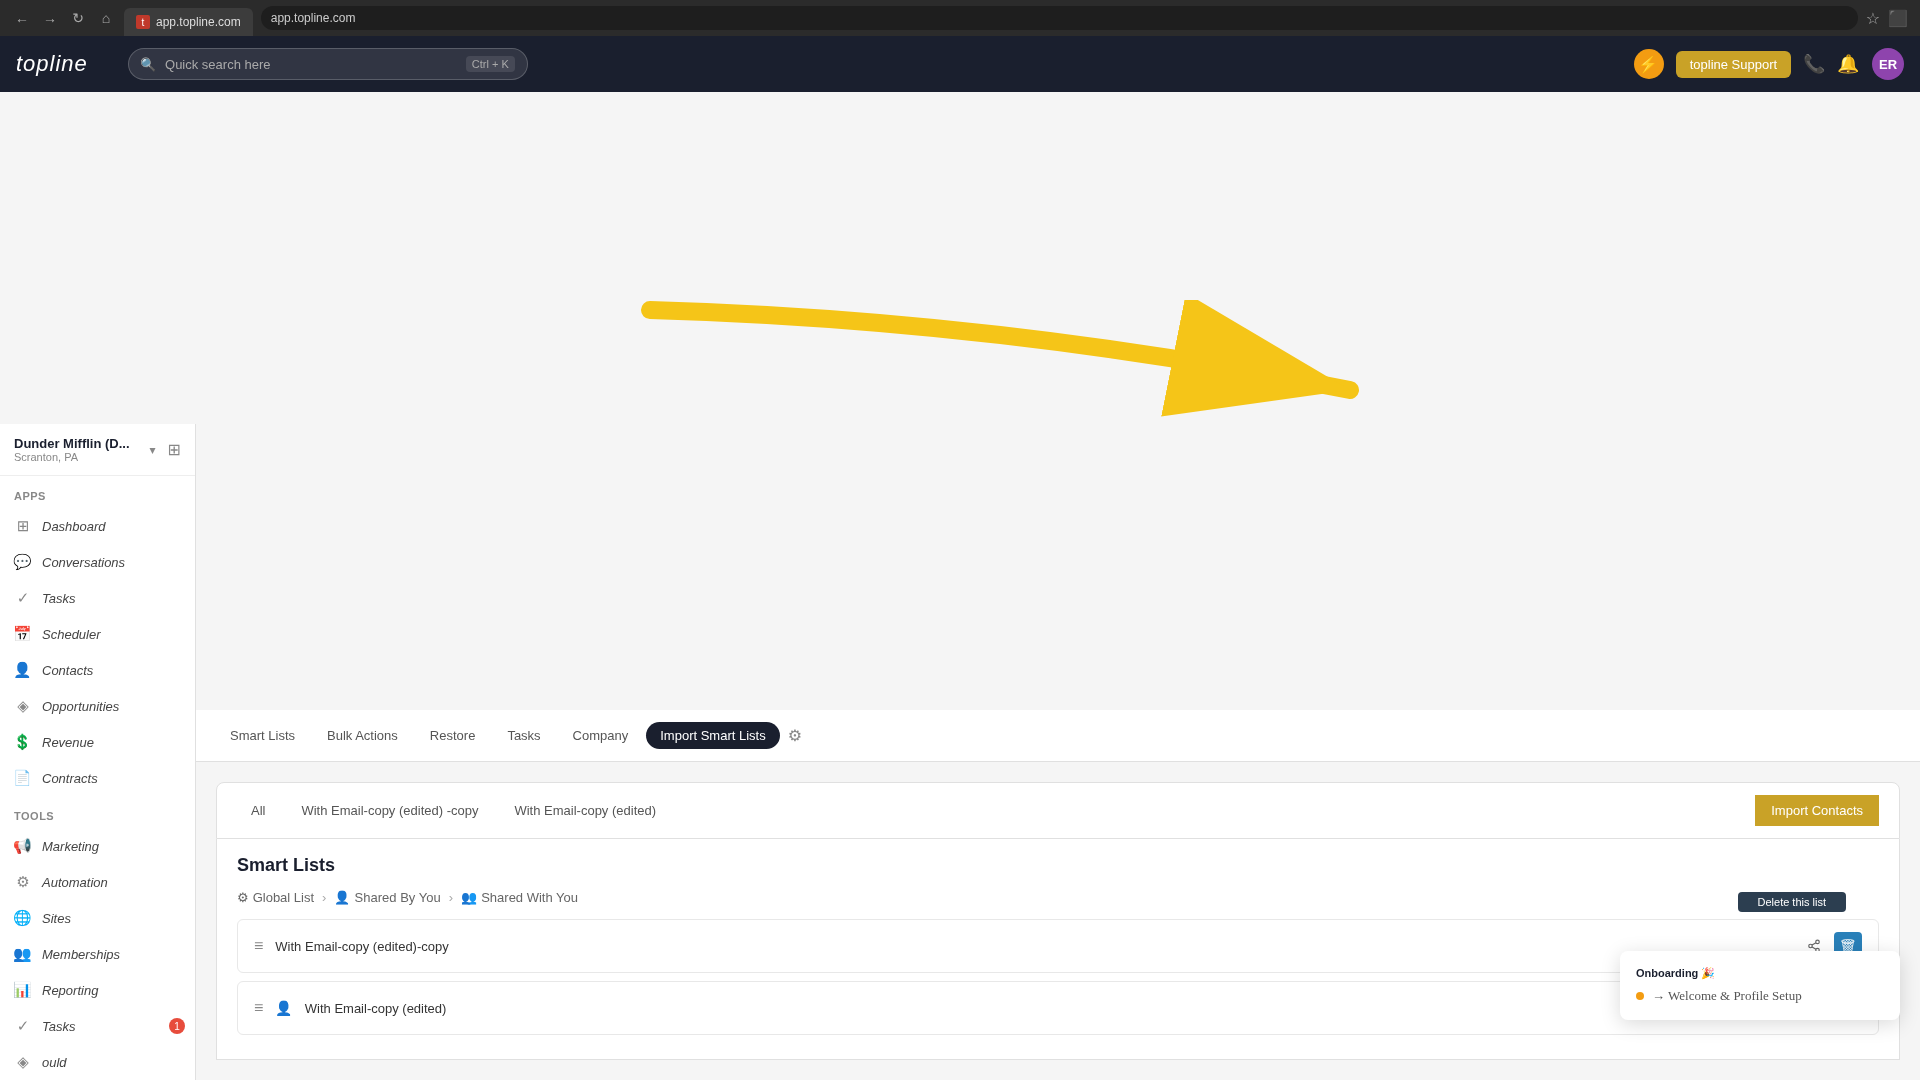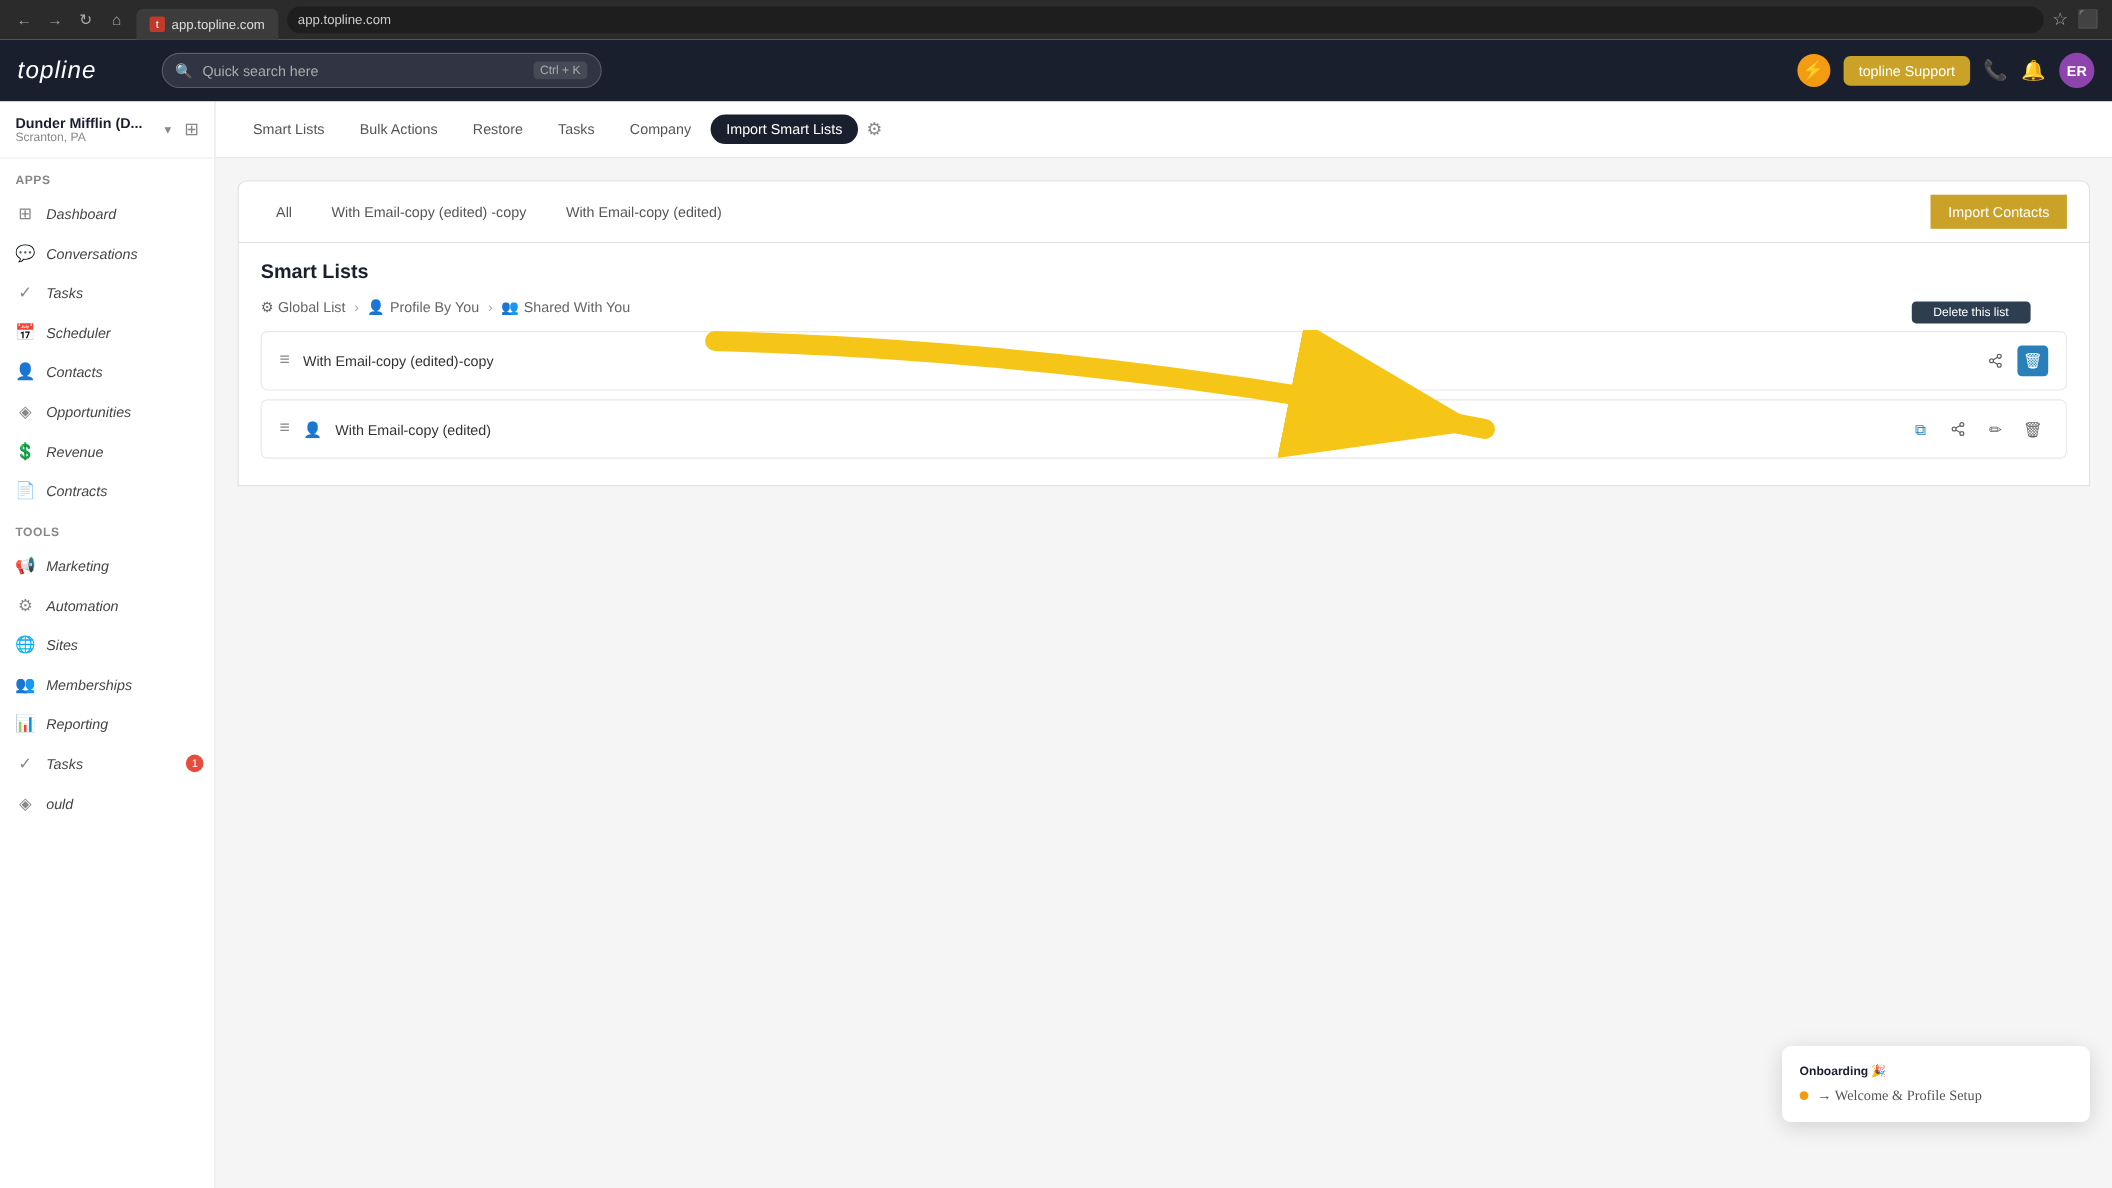--- a/index.html
+++ b/index.html
@@ -36,31 +36,32 @@
     }
     .browser-actions { display: flex; gap: 8px; align-items: center; }
     .browser-action-btn { color: #aaa; font-size: 16px; cursor: pointer; }
 
     
     .app-wrapper {
       width: 100%;
       height: calc(1080px - 36px - 56px);
       display: flex;
       background: #f5f5f5;
+      align-items: flex-end;
     }
 
     
     .app-header {
       width: 100%;
       height: 56px;
       background: #1a1f2e;
       display: flex;
       align-items: center;
       padding: 0 16px;
-      gap: 19px;
+      gap: 0;
       position: relative;
     }
     .logo { color: white; font-size: 22px; font-weight: 300; letter-spacing: 1px; font-style: italic; }
     .search-bar {
       flex: 1; max-width: 400px; height: 32px;
       background: rgba(255,255,255,0.1);
       border: 1px solid rgba(255,255,255,0.2);
       border-radius: 16px;
       display: flex; align-items: center; padding: 0 12px; gap: 8px;
       color: #aaa; font-size: 13px; margin-left: 40px;
@@ -375,21 +376,21 @@
         <div class="section-title">Smart Lists</div>
 
         <div class="list-breadcrumb">
           <div class="breadcrumb-item">
             <span>⚙</span>
             <span>Global List</span>
           </div>
           <span class="breadcrumb-sep">›</span>
           <div class="breadcrumb-item">
             <span>👤</span>
-            <span>Profile By You</span>
+            <span>Shared By You</span>
           </div>
           <span class="breadcrumb-sep">›</span>
           <div class="breadcrumb-item">
             <span>👥</span>
             <span>Shared With You</span>
           </div>
         </div>
 
         <div class="list-row" style="position:relative;">
           <span class="list-row-icon">≡</span>

